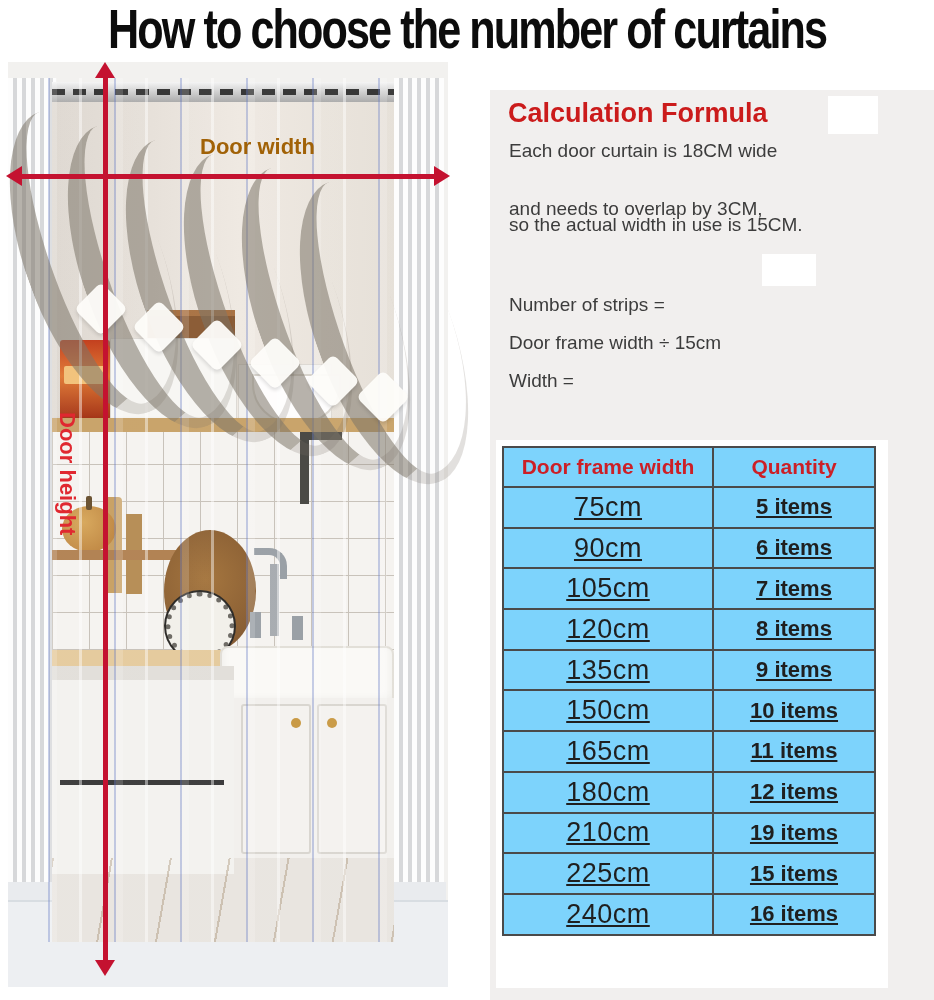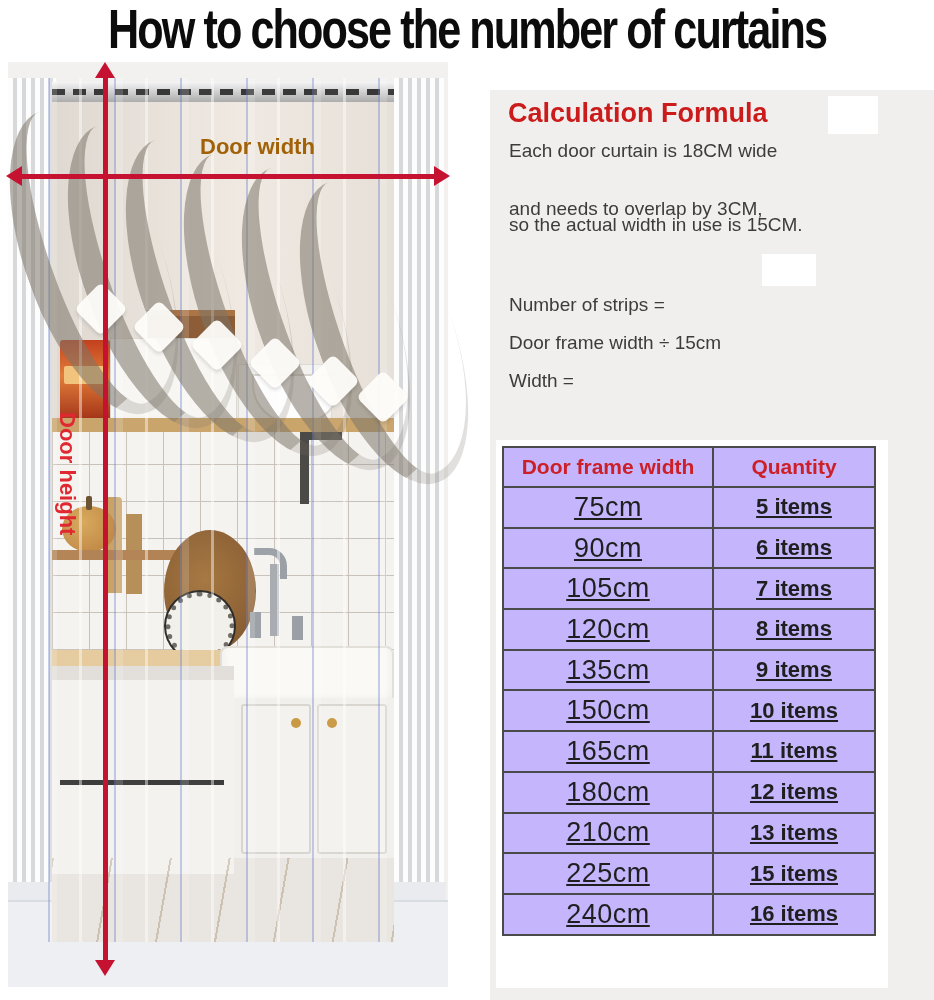--- a/index.html
+++ b/index.html
@@ -116,21 +116,21 @@
   .white-patch1{position:absolute;left:338px;top:6px;width:50px;height:38px;background:#ffffff;}
   .white-patch2{position:absolute;left:272px;top:164px;width:54px;height:32px;background:#ffffff;}
   .panel-heading{position:absolute;left:18px;font-size:27px;font-weight:700;color:#cb1b1b;white-space:nowrap;}
   .h-calc{top:8px;} .h-analysis{top:156px;}
   .panel-line{position:absolute;left:19px;font-size:19px;color:#3c3c3c;white-space:nowrap;}
   .pl1{top:50px;} .pl2{top:88px;margin-top:20px;} .pl3{top:124px;}
   .fl1{top:204px;} .fl2{top:242px;} .fl3{top:280px;} .fl4{top:318px;}
   
   .table-backing{position:absolute;left:6px;top:350px;width:392px;height:548px;background:#ffffff;}
   table.qty{position:absolute;left:12px;top:356px;border-collapse:collapse;table-layout:fixed;
-    background:#c4b5fd;border:2px solid #2c2c2c;}
+    background:#7dd3fc;border:2px solid #2c2c2c;}
   table.qty th,table.qty td{border:2px solid #4a4a4a;text-align:center;padding:0;}
   table.qty th{width:208px;height:38px;font-size:21px;font-weight:700;color:#cc1f26;}
   table.qty th.col-qty{width:160px;}
   table.qty td{height:38.7px;color:#1f1f1f;text-decoration:underline;}
   td.cell-width{font-size:27px;font-weight:400;letter-spacing:.5px;}
   td.cell-qty{font-size:22px;font-weight:700;}
 </style>
 </head>
 <body>
 
@@ -256,21 +256,21 @@
       <tr>
           <td class="cell-width">165cm</td>
           <td class="cell-qty">11 items</td>
         </tr>
       <tr>
           <td class="cell-width">180cm</td>
           <td class="cell-qty">12 items</td>
         </tr>
       <tr>
           <td class="cell-width">210cm</td>
-          <td class="cell-qty">13 items</td>
+          <td class="cell-qty">19 items</td>
         </tr>
       <tr>
           <td class="cell-width">225cm</td>
           <td class="cell-qty">15 items</td>
         </tr>
       <tr>
           <td class="cell-width">240cm</td>
           <td class="cell-qty">16 items</td>
         </tr>
     </tbody>

